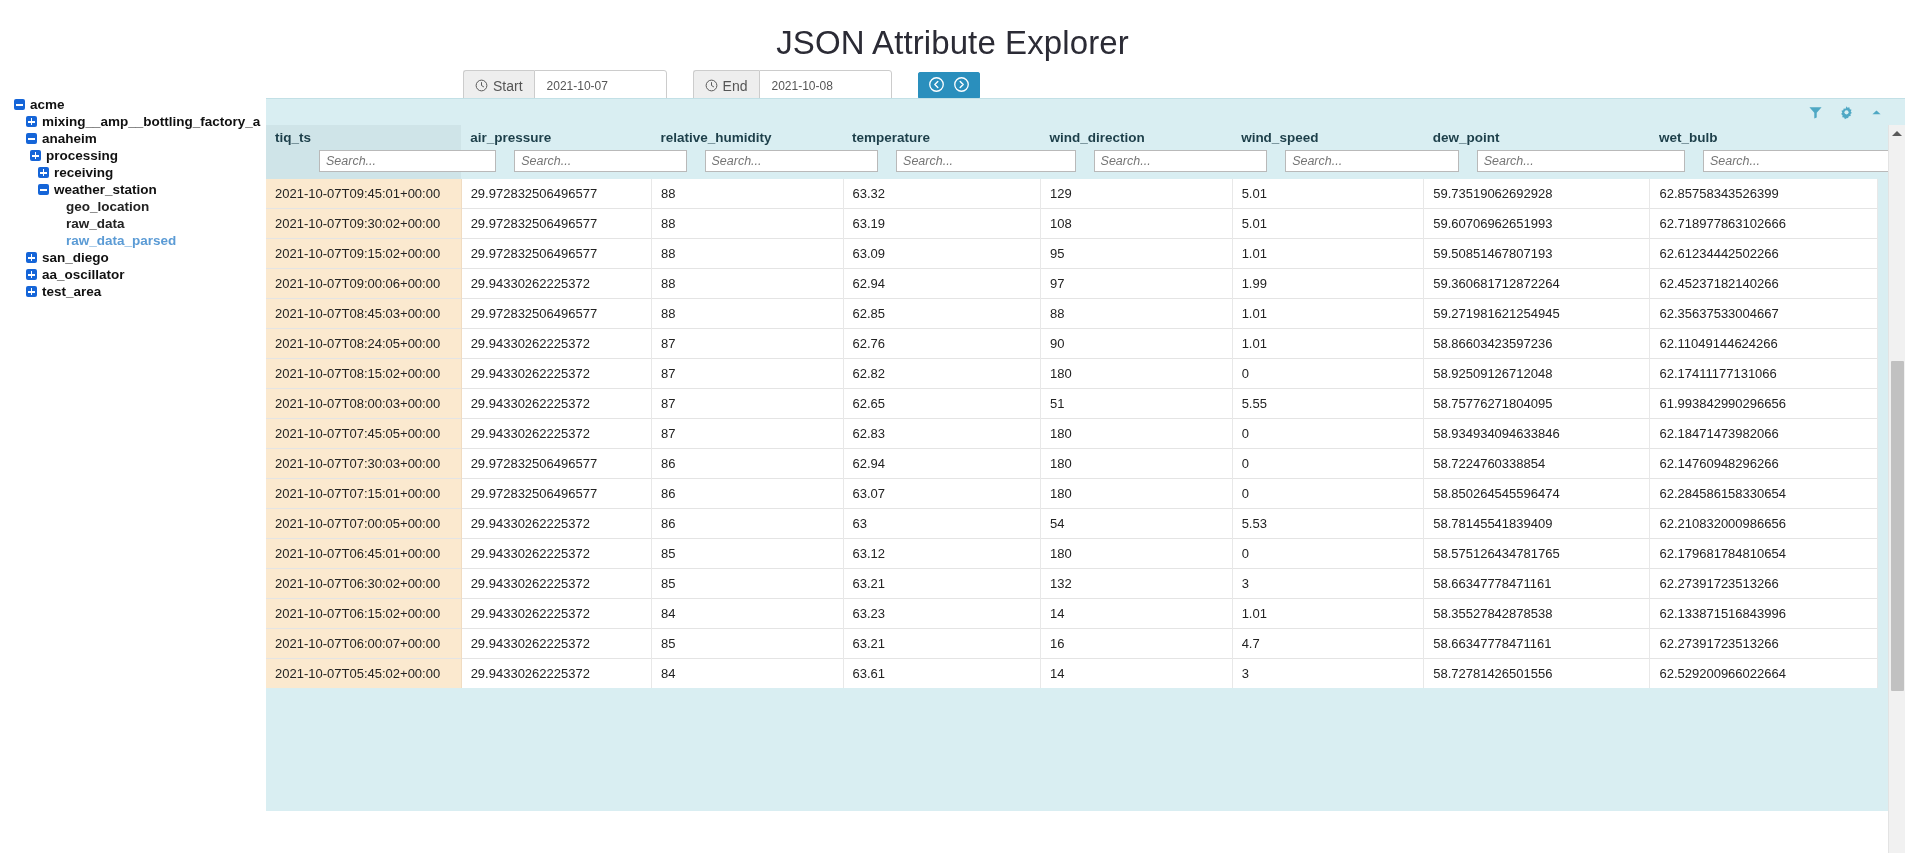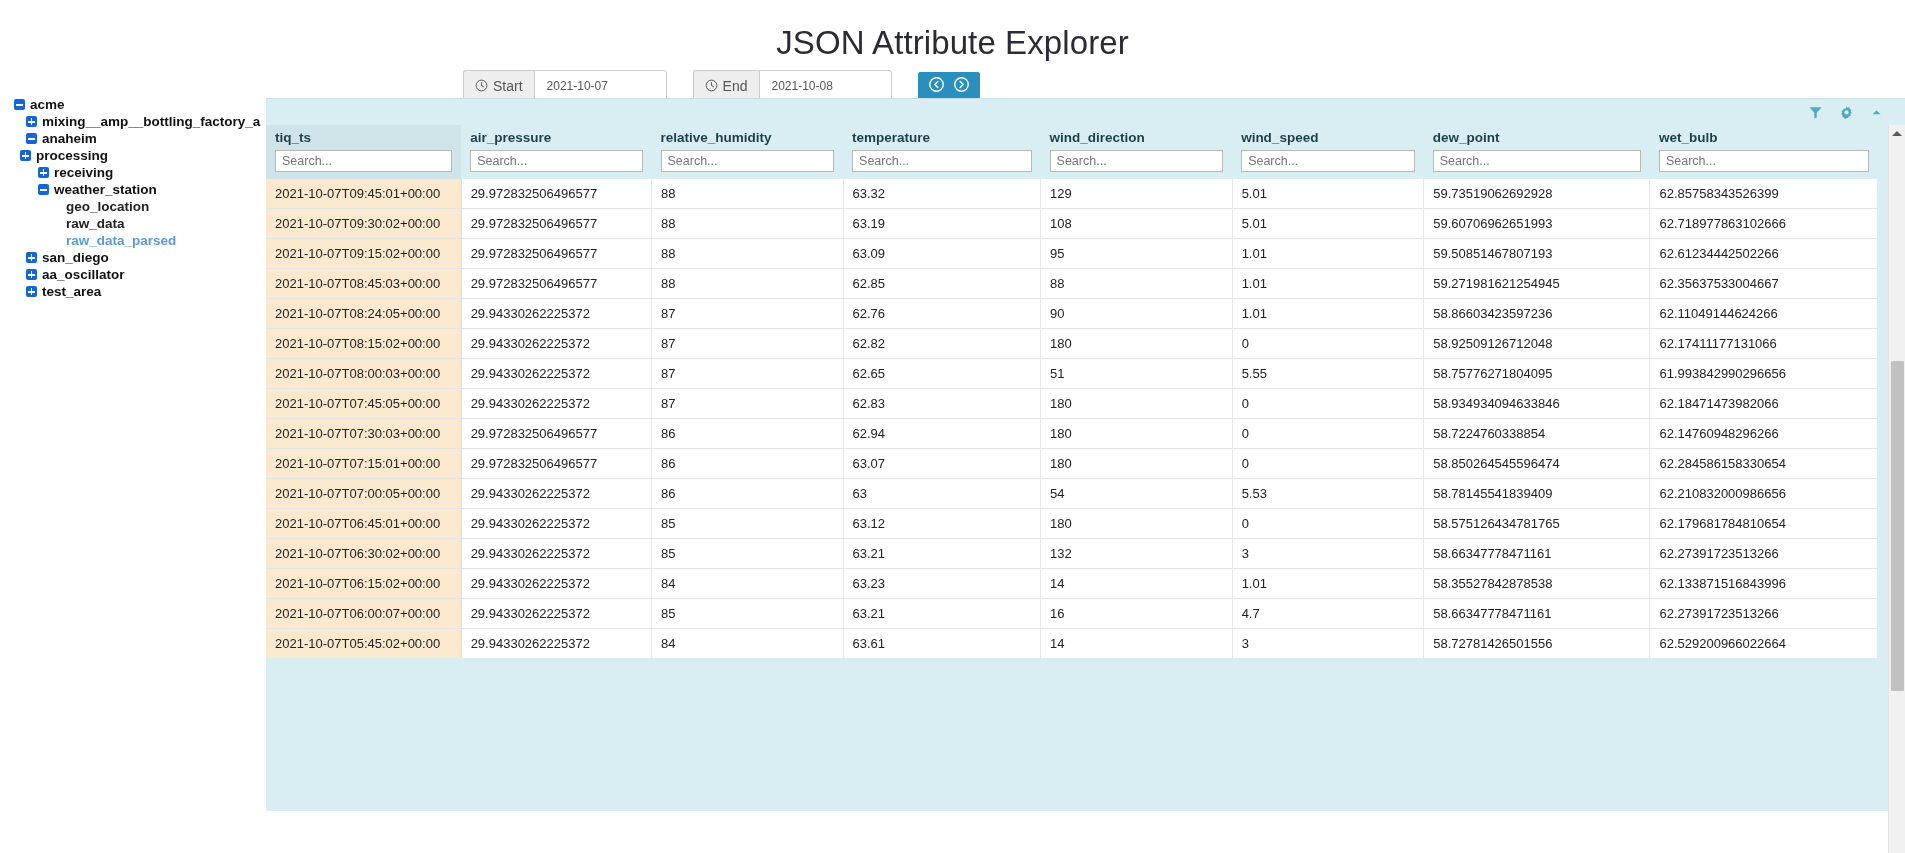--- a/index.html
+++ b/index.html
@@ -167,24 +167,26 @@
     border: none;
   }
   table.grid th.sorted { background: #cfe4e8; }
   table.grid th .hdr-text { display: block; margin-bottom: 5px; }
   table.grid th input.col-search {
     width: 100%;
     height: 22px;
     border: 1px solid #b9b9b9;
     background: #ffffff;
     font-size: 12.5px;
+    font-style: italic;
     color: #888888;
     padding: 0 6px;
     font-family: "Liberation Sans", sans-serif;
     outline: none;
+    margin-left: 44px;
   }
   table.grid td {
     background: #ffffff;
     border-top: 1px solid #e4e4e4;
     border-right: 1px solid #e8e8e8;
     padding: 7px 9px;
     font-size: 13px;
     color: #222222;
     height: 29.6px;
     white-space: nowrap;
@@ -290,21 +292,21 @@
         <span class="tree-label">acme</span>
       </div>
       <div class="tree-node" style="padding-left: 26px; align-items: center;">
         <span class="toggle plus"></span>
         <span class="tree-label">mixing__amp__bottling_factory_a</span>
       </div>
       <div class="tree-node" style="padding-left: 26px;">
         <span class="toggle minus"></span>
         <span class="tree-label">anaheim</span>
       </div>
-      <div class="tree-node" style="padding-left: 20px;">
+      <div class="tree-node" style="padding-left: 30px;">
         <span class="toggle plus"></span>
         <span class="tree-label">processing</span>
       </div>
       <div class="tree-node" style="padding-left: 38px; text-align: center;">
         <span class="toggle plus"></span>
         <span class="tree-label">receiving</span>
       </div>
       <div class="tree-node" style="padding-left: 38px;">
         <span class="toggle minus"></span>
         <span class="tree-label">weather_station</span>
@@ -396,20 +398,30 @@
                 <td class="ts">2021-10-07T09:15:02+00:00</td>
                 <td>29.972832506496577</td>
                 <td>88</td>
                 <td>63.09</td>
                 <td>95</td>
                 <td>1.01</td>
                 <td>59.50851467807193</td>
                 <td>62.61234442502266</td>
               </tr>
               <tr>
+                <td class="ts">2021-10-07T09:00:06+00:00</td>
+                <td>29.94330262225372</td>
+                <td>88</td>
+                <td>62.94</td>
+                <td>97</td>
+                <td>1.99</td>
+                <td>59.360681712872264</td>
+                <td>62.45237182140266</td>
+              </tr>
+              <tr>
                 <td class="ts">2021-10-07T08:45:03+00:00</td>
                 <td>29.972832506496577</td>
                 <td>88</td>
                 <td>62.85</td>
                 <td>88</td>
                 <td>1.01</td>
                 <td>59.271981621254945</td>
                 <td>62.35637533004667</td>
               </tr>
               <tr>

